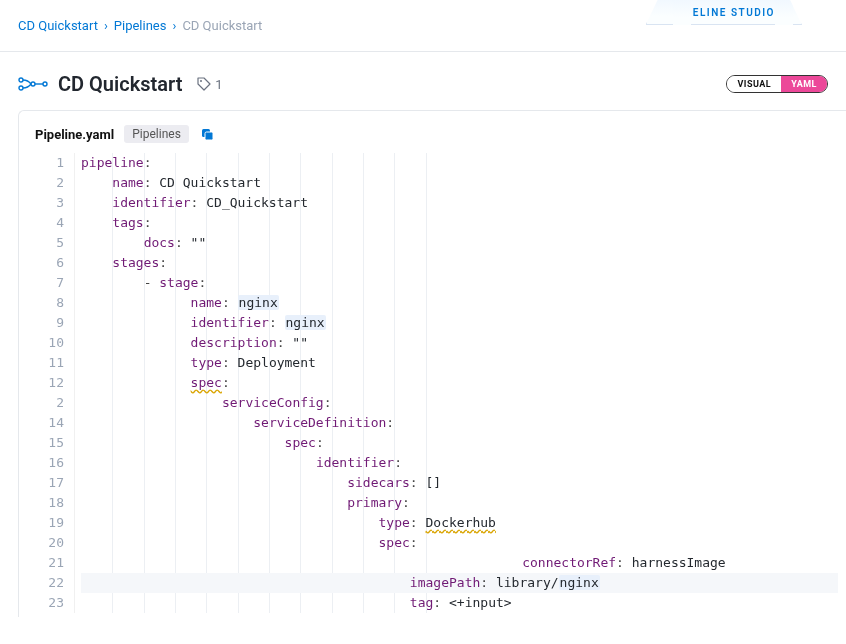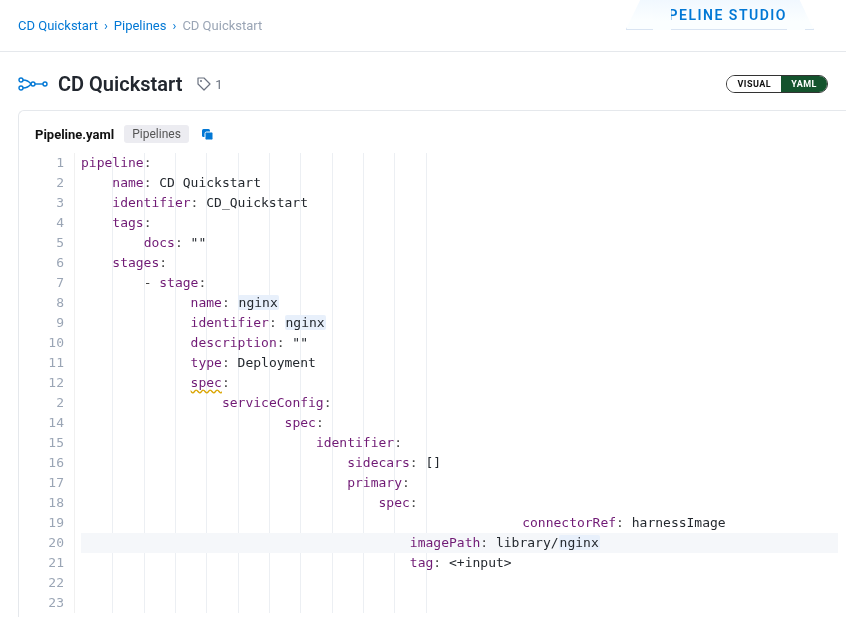--- a/index.html
+++ b/index.html
@@ -32,27 +32,27 @@
   }
   .breadcrumb .chev {
     color: #0278d5;
     font-size: 13px;
   }
   .breadcrumb .current {
     color: #9aa5b5;
   }
   .studio-tab {
     position: absolute;
-    right: 32px;
+    right: 44px;
     top: -1px;
     border: 1px solid #d9e4f2;
     border-top: none;
     background: linear-gradient(#f1f8ff, #fbfeff 70%);
     color: #0278d5;
-    font-size: 14px;
+    font-size: 10px;
     letter-spacing: 1.5px;
     padding: 8px 26px 6px 26px;
     font-weight: 600;
   }
   .studio-tab:before, .studio-tab:after {
     content: "";
     position: absolute;
     bottom: -1px;
     width: 18px;
     height: 100%;
@@ -108,21 +108,21 @@
     align-items: center;
     padding: 0 10px;
     cursor: pointer;
     user-select: none;
   }
   .view-toggle .opt.visual {
     background: #fff;
     color: #111;
   }
   .view-toggle .opt.yaml {
-    background: #14532d;
+    background: #ec4899;
     color: #fff;
   }
 
   
   .editor-panel {
     margin: 0 0 0 18px;
     border: 1px solid #e5e8ec;
     border-right: none;
     border-bottom: none;
     border-radius: 6px 0 0 0;
@@ -308,23 +308,25 @@
         <div class="line" style="padding-left: 31.32px;"><span class="tok-key">tags</span><span class="tok-punct">:</span></div>
         <div class="line" style="padding-left: 62.64px;"><span class="tok-key">docs</span><span class="tok-punct">: </span><span class="tok-str">""</span></div>
         <div class="line" style="padding-left: 31.32px;"><span class="tok-key">stages</span><span class="tok-punct">:</span></div>
         <div class="line" style="padding-left: 62.64px;"><span class="tok-punct">- </span><span class="tok-key">stage</span><span class="tok-punct">:</span></div>
         <div class="line" style="padding-left: 109.62px;"><span class="tok-key">name</span><span class="tok-punct">: </span><span class="tok-str tok-hl">nginx</span></div>
         <div class="line" style="padding-left: 109.62px;"><span class="tok-key">identifier</span><span class="tok-punct">: </span><span class="tok-str tok-hl">nginx</span></div>
         <div class="line" style="padding-left: 109.62px;"><span class="tok-key">description</span><span class="tok-punct">: </span><span class="tok-str">""</span></div>
         <div class="line" style="padding-left: 109.62px;"><span class="tok-key">type</span><span class="tok-punct">: </span><span class="tok-str">Deployment</span></div>
         <div class="line" style="padding-left: 109.62px;"><span class="tok-key tok-warn">spec</span><span class="tok-punct">:</span></div>
         <div class="line" style="padding-left: 140.94px;"><span class="tok-key">serviceConfig</span><span class="tok-punct">:</span></div>
+        <div class="line" style="padding-left: 172.26px;"><span class="tok-key">serviceDefinition</span><span class="tok-punct">:</span></div>
         <div class="line" style="padding-left: 203.58px;"><span class="tok-key">spec</span><span class="tok-punct">:</span></div>
         <div class="line" style="padding-left: 234.9px;"><span class="tok-key">identifier</span><span class="tok-punct">:</span></div>
         <div class="line" style="padding-left: 266.22px;"><span class="tok-key">sidecars</span><span class="tok-punct">: </span><span class="tok-str">[]</span></div>
         <div class="line" style="padding-left: 266.22px;"><span class="tok-key">primary</span><span class="tok-punct">:</span></div>
+        <div class="line" style="padding-left: 297.54px;"><span class="tok-key">type</span><span class="tok-punct">: </span><span class="tok-str tok-warn">Dockerhub</span></div>
         <div class="line" style="padding-left: 297.54px;"><span class="tok-key">spec</span><span class="tok-punct">:</span></div>
         <div class="line" style="padding-left: 328.86px; text-align: center;"><span class="tok-key">connectorRef</span><span class="tok-punct">: </span><span class="tok-str">harnessImage</span></div>
         <div class="line current" style="padding-left: 328.86px;"><span class="tok-key">imagePath</span><span class="tok-punct">: </span><span class="tok-str">library/</span><span class="tok-str tok-hl">nginx</span></div>
         <div class="line" style="padding-left: 328.86px;"><span class="tok-key">tag</span><span class="tok-punct">: </span><span class="tok-str">&lt;+input&gt;</span></div>
       </div>
   </div>
 </div>
 
 </body></html>

